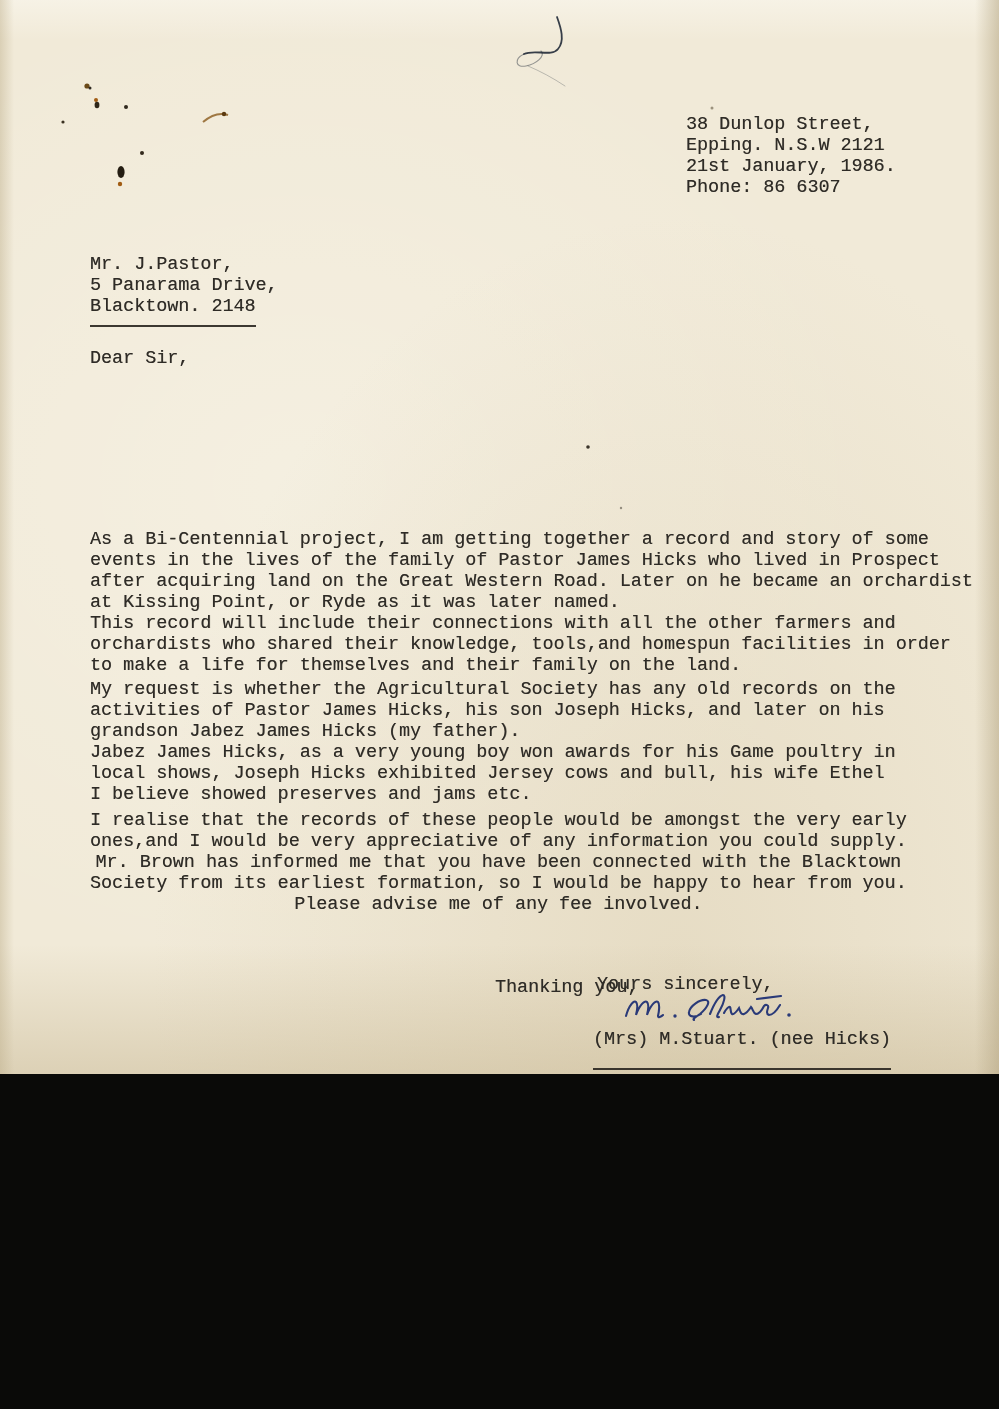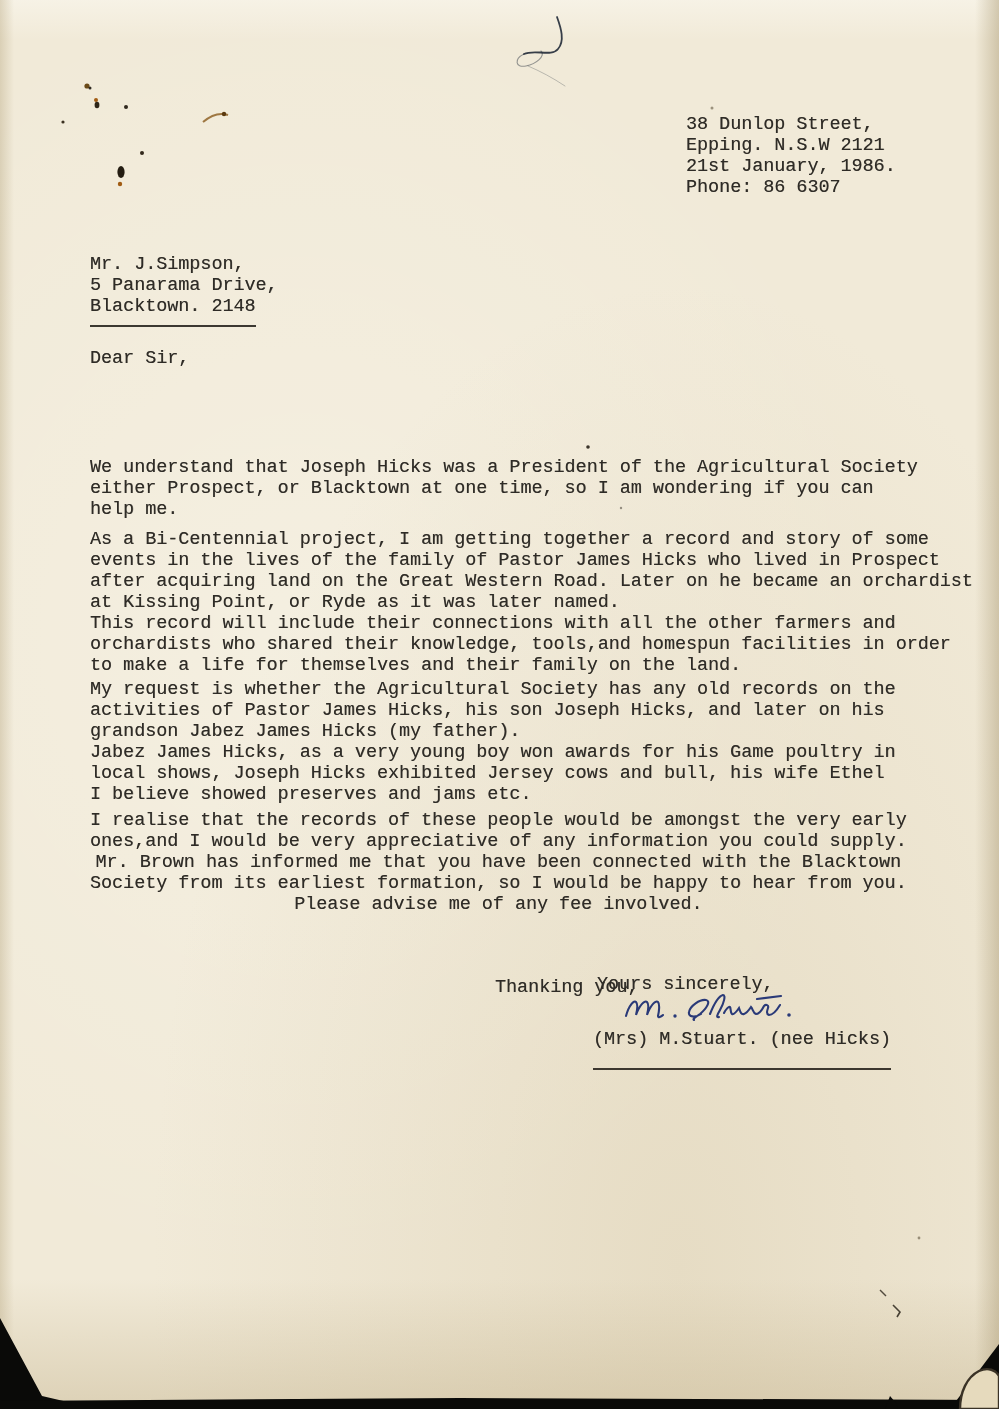--- a/index.html
+++ b/index.html
@@ -1,16 +1,16 @@
 <!DOCTYPE html>
 <html><head>
 <meta charset="utf-8">
 <style>
   html,body{margin:0;padding:0;background:#0a0a08;}
-  .page{position:relative;width:999px;height:1409px;overflow:hidden;background:#0a0a08;
+  .page{position:relative;width:999px;height:1074px;overflow:hidden;background:#0a0a08;
         font-family:"Liberation Mono","DejaVu Sans Mono",monospace;}
   .paper{position:absolute;inset:0;background-color:#f1ead8;
     background-image:
       linear-gradient(90deg, rgba(190,175,140,.45) 0, rgba(190,175,140,0) 14px),
       linear-gradient(270deg, rgba(180,165,130,.55) 0, rgba(180,165,130,0) 24px),
       linear-gradient(0deg, rgba(195,178,140,.45) 0, rgba(195,178,140,0) 130px),
       linear-gradient(180deg, rgba(252,250,243,.5) 0, rgba(252,250,243,0) 40px),
       radial-gradient(ellipse at 68% 90%, rgba(205,188,150,.3), rgba(205,188,150,0) 55%),
       radial-gradient(ellipse at 30% 45%, rgba(255,255,250,.25), rgba(255,255,250,0) 60%);}
   .txt{position:absolute;color:#2e2b26;font-size:18.4px;line-height:21px;white-space:pre;
@@ -34,27 +34,24 @@
 <body>
 
 <div class="page">
   <div class="paper"></div>
 
   <div class="txt sender">38 Dunlop Street,
 Epping. N.S.W 2121
 21st January, 1986.
 Phone: 86 6307</div>
 
-  <div class="txt recipient"><div>Mr. J.Simpson,</div><div>5 Panarama Drive,</div><div><span class="u">Blacktown. 2148</span></div></div>
+  <div class="txt recipient"><div>Mr. J.Pastor,</div><div>5 Panarama Drive,</div><div><span class="u">Blacktown. 2148</span></div></div>
 
   <div class="txt salutation">Dear Sir,</div>
 
-  <div class="txt p2">We understand that Joseph Hicks was a President of the Agricultural Society
-either Prospect, or Blacktown at one time, so I am wondering if you can
-help me.</div>
   <div class="txt p4">My request is whether the Agricultural Society has any old records on the
 activities of Pastor James Hicks, his son Joseph Hicks, and later on his
 grandson Jabez James Hicks (my father).
 Jabez James Hicks, as a very young boy won awards for his Game poultry in
 local shows, Joseph Hicks exhibited Jersey cows and bull, his wife Ethel
 I believe showed preserves and jams etc.</div>
   <div class="txt p3">As a Bi-Centennial project, I am getting together a record and story of some
 events in the lives of the family of Pastor James Hicks who lived in Prospect
 after acquiring land on the Great Western Road. Later on he became an orchardist
 at Kissing Point, or Ryde as it was later named.

